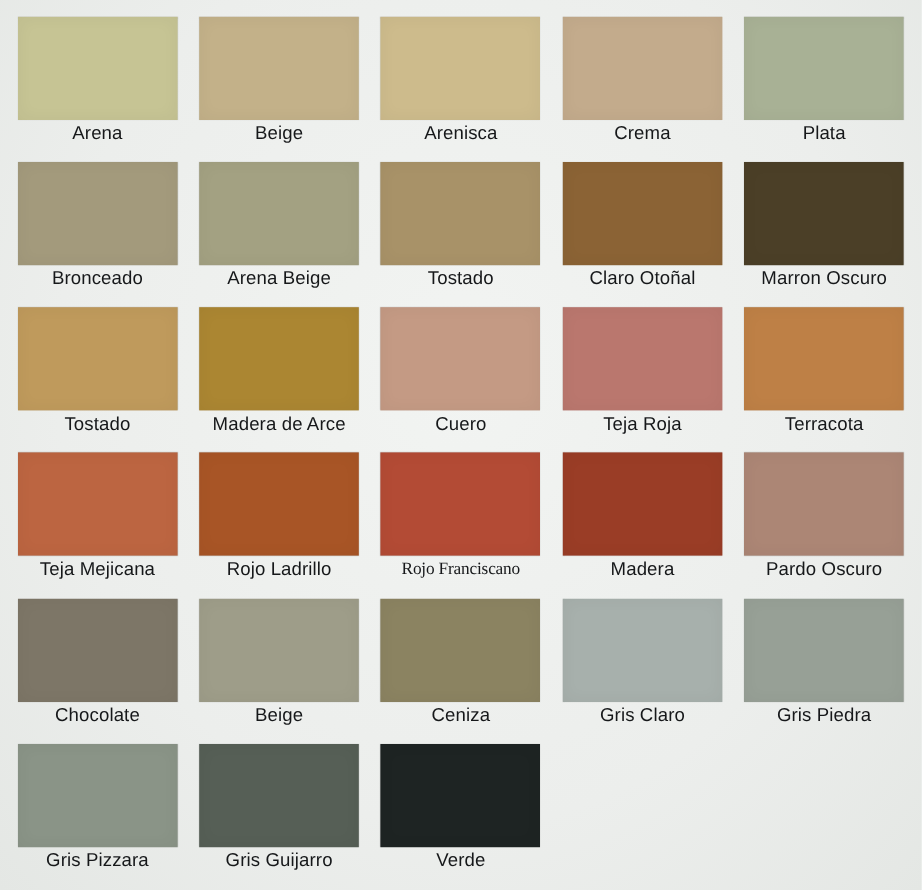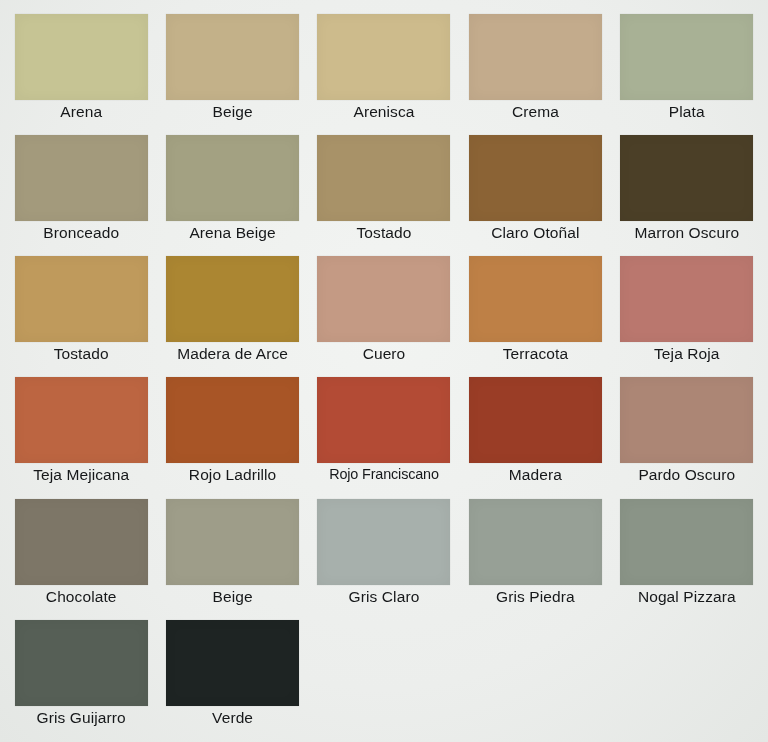--- a/index.html
+++ b/index.html
@@ -61,20 +61,21 @@
     line-height: 1.3;
     letter-spacing: 0.1px;
     color: #16181a;
     white-space: nowrap;
   }
 
   
   .swatch-label.long {
     font-size: 14.4px;
     letter-spacing: -0.15px;
+    font-family: Liberation Serif, serif;
   }
 </style>
 </head>
 <body>
 
 <div class="chart-sheet">
   <div class="swatch-grid">
       <div class="swatch-cell">
         <div class="swatch-chip" style="background-color: rgb(198, 196, 148);"></div>
         <span class="swatch-label">Arena</span>
@@ -121,26 +122,26 @@
       </div>
       <div class="swatch-cell">
         <div class="swatch-chip" style="background-color: rgb(171, 134, 50);"></div>
         <span class="swatch-label">Madera de Arce</span>
       </div>
       <div class="swatch-cell">
         <div class="swatch-chip" style="background-color: rgb(196, 154, 132);"></div>
         <span class="swatch-label">Cuero</span>
       </div>
       <div class="swatch-cell">
+        <div class="swatch-chip" style="background-color: rgb(186, 119, 110);"></div>
+        <span class="swatch-label">Teja Roja</span>
+      </div>
+      <div class="swatch-cell">
         <div class="swatch-chip" style="background-color: rgb(190, 128, 70);"></div>
         <span class="swatch-label">Terracota</span>
-      </div>
-      <div class="swatch-cell">
-        <div class="swatch-chip" style="background-color: rgb(186, 119, 110);"></div>
-        <span class="swatch-label">Teja Roja</span>
       </div>
       <div class="swatch-cell">
         <div class="swatch-chip" style="background-color: rgb(188, 101, 65);"></div>
         <span class="swatch-label">Teja Mejicana</span>
       </div>
       <div class="swatch-cell">
         <div class="swatch-chip" style="background-color: rgb(168, 85, 38);"></div>
         <span class="swatch-label">Rojo Ladrillo</span>
       </div>
       <div class="swatch-cell">
@@ -157,30 +158,34 @@
       </div>
       <div class="swatch-cell">
         <div class="swatch-chip" style="background-color: rgb(125, 118, 103);"></div>
         <span class="swatch-label">Chocolate</span>
       </div>
       <div class="swatch-cell">
         <div class="swatch-chip" style="background-color: rgb(158, 157, 137);"></div>
         <span class="swatch-label">Beige</span>
       </div>
       <div class="swatch-cell">
+        <div class="swatch-chip" style="background-color: rgb(139, 131, 97);"></div>
+        <span class="swatch-label">Ceniza</span>
+      </div>
+      <div class="swatch-cell">
         <div class="swatch-chip" style="background-color: rgb(167, 176, 172);"></div>
         <span class="swatch-label">Gris Claro</span>
       </div>
       <div class="swatch-cell">
         <div class="swatch-chip" style="background-color: rgb(151, 160, 150);"></div>
         <span class="swatch-label">Gris Piedra</span>
       </div>
       <div class="swatch-cell">
         <div class="swatch-chip" style="background-color: rgb(138, 148, 135);"></div>
-        <span class="swatch-label">Nogal Pizzara</span>
+        <span class="swatch-label">Gris Pizzara</span>
       </div>
       <div class="swatch-cell">
         <div class="swatch-chip" style="background-color: rgb(86, 95, 86);"></div>
         <span class="swatch-label">Gris Guijarro</span>
       </div>
       <div class="swatch-cell">
         <div class="swatch-chip" style="background-color: rgb(30, 36, 35);"></div>
         <span class="swatch-label">Verde</span>
       </div>
     </div>

